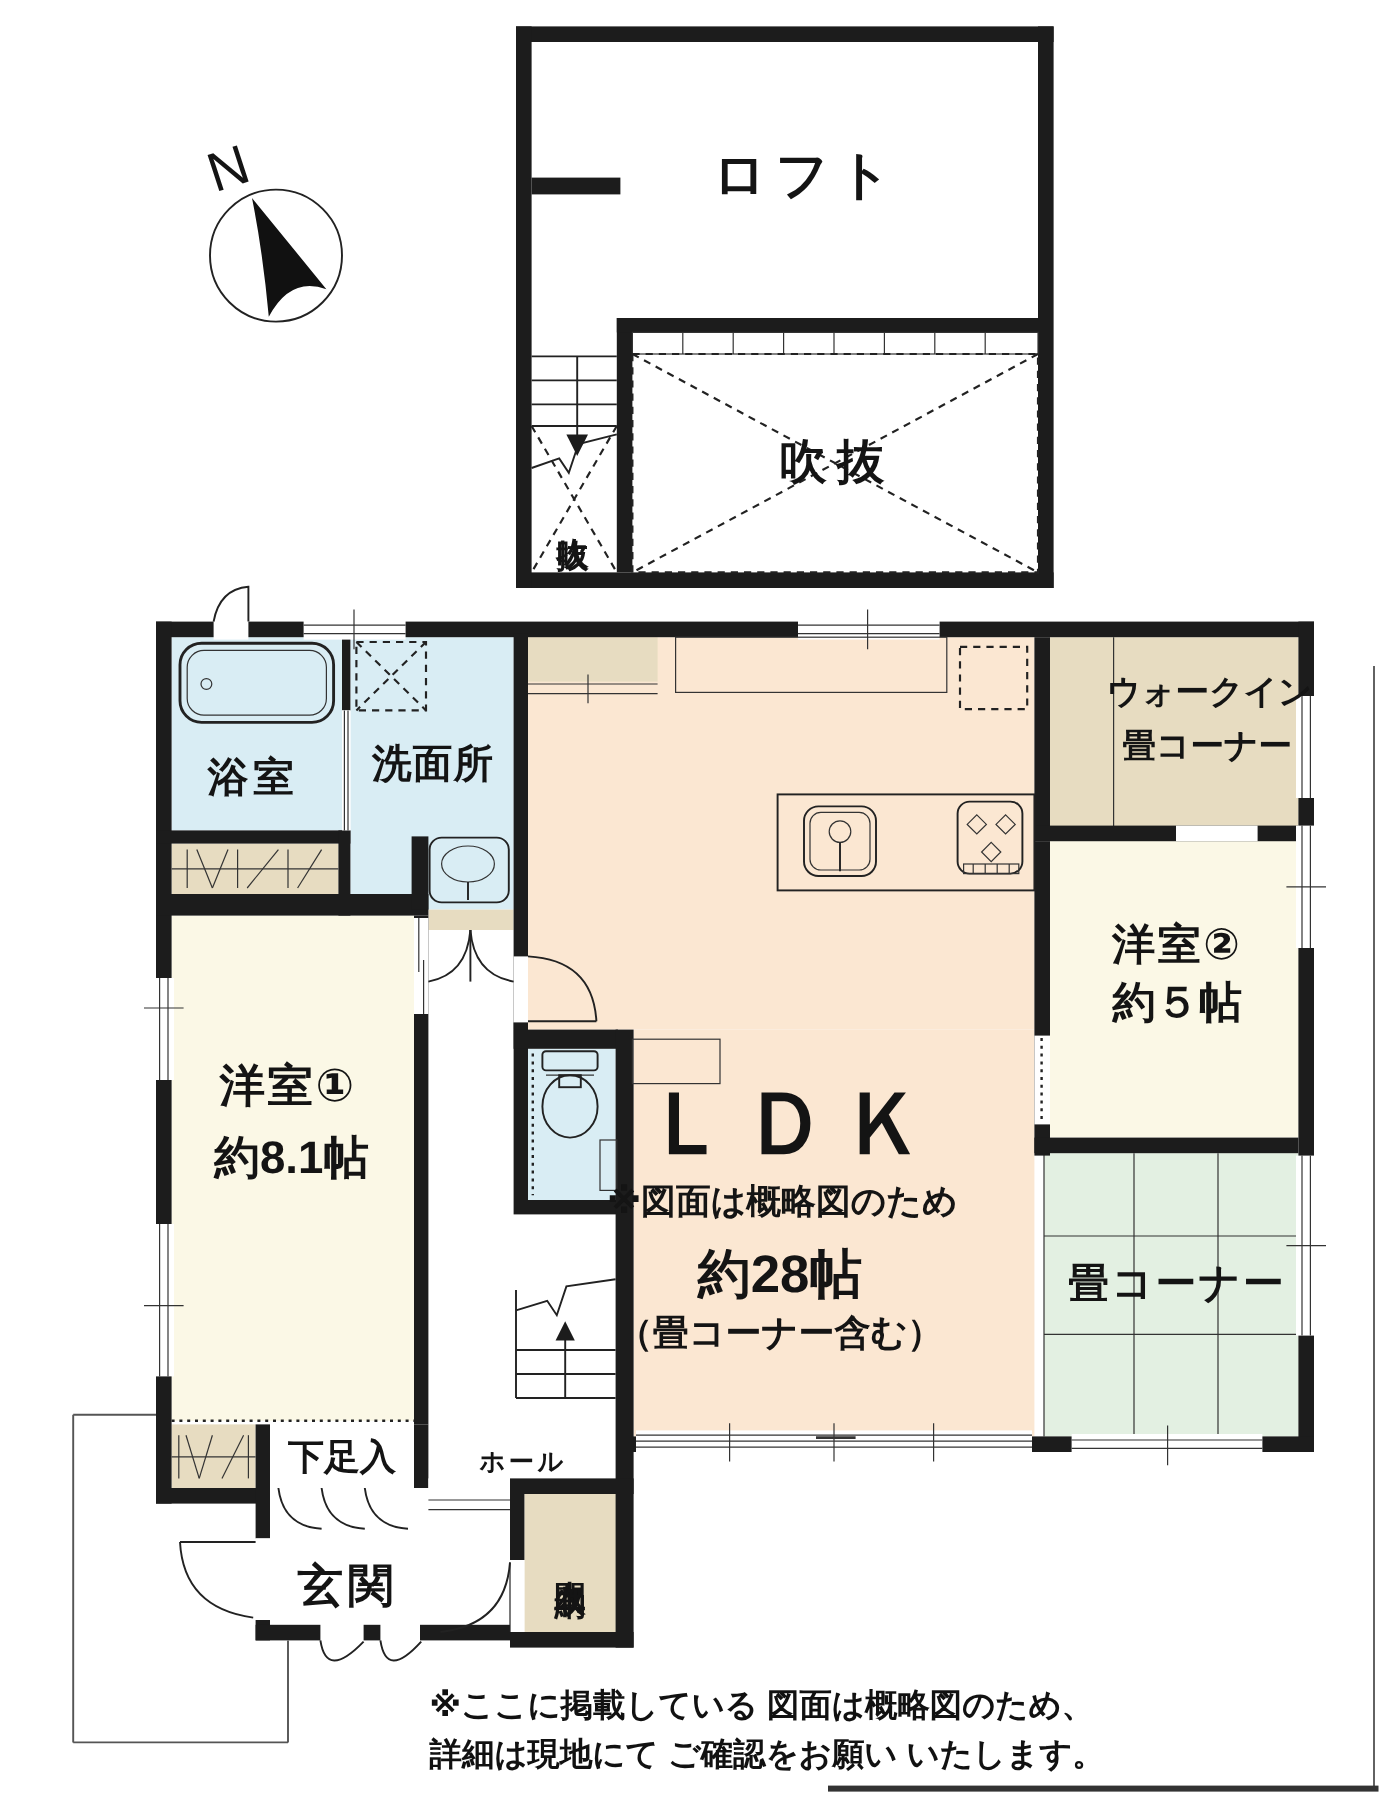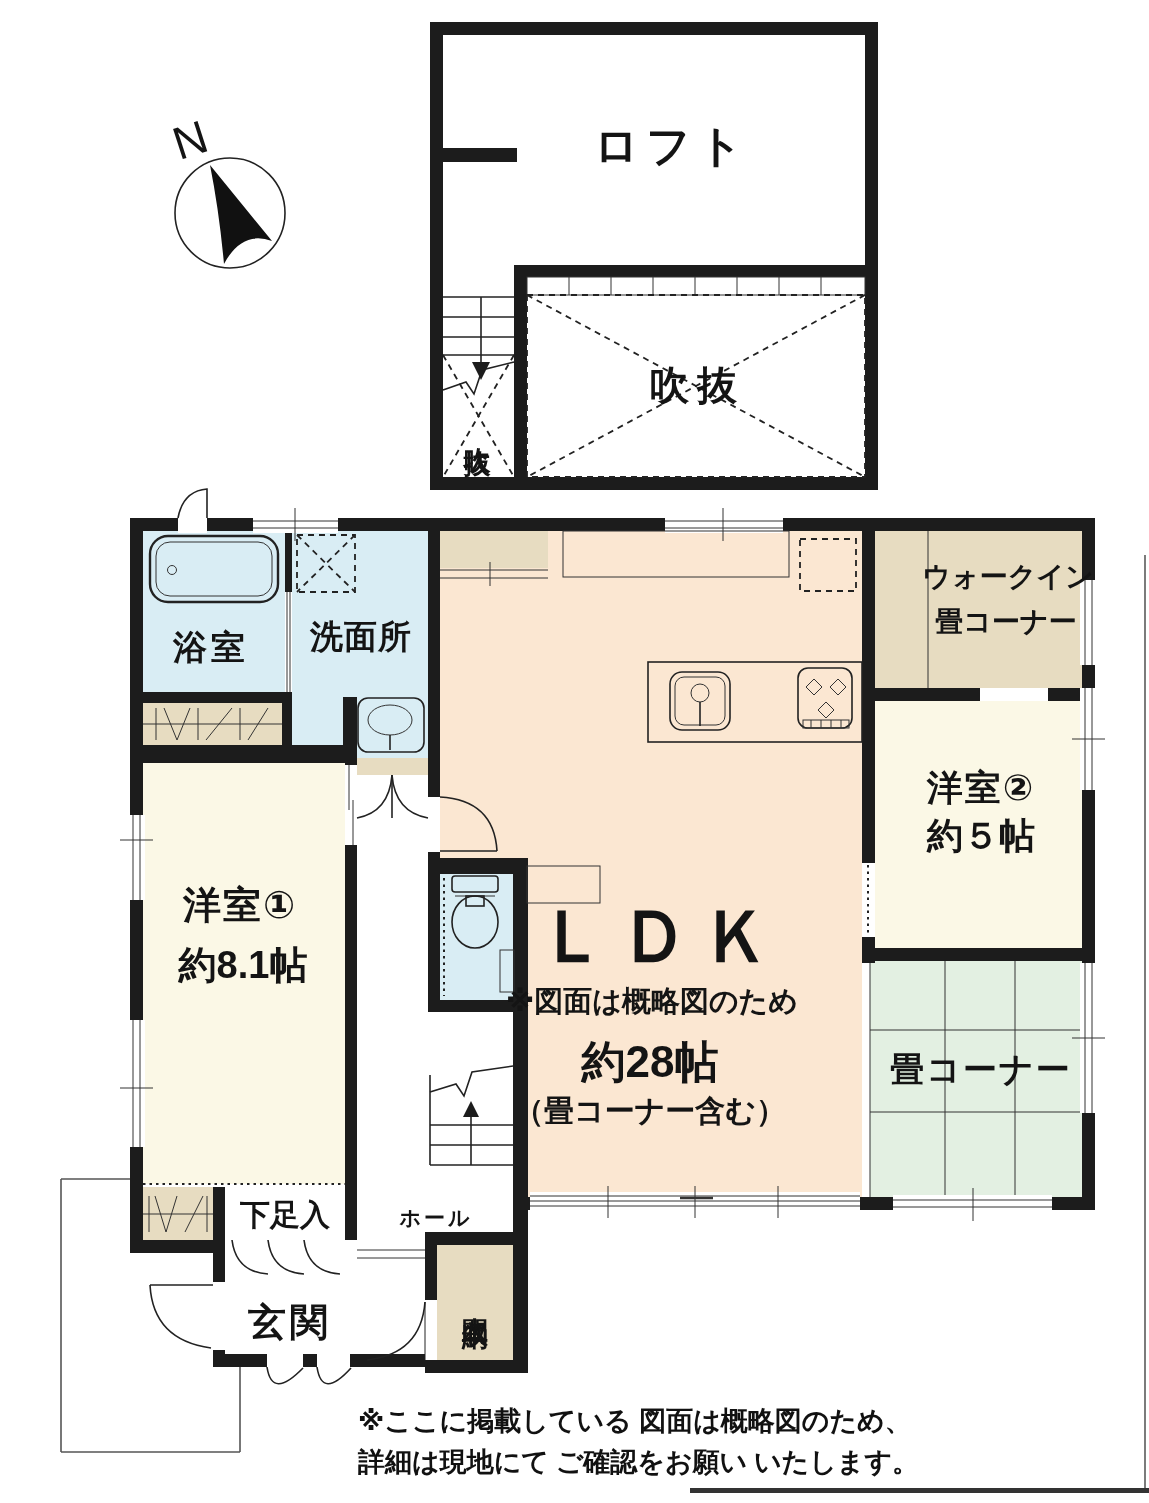--- a/index.html
+++ b/index.html
@@ -334,15 +334,15 @@
 <div class="lbl" style="left:650px;top:1111px;font-size:30px;">（畳コーナー含む）</div>
 
 <div class="lbl" style="left:981px;top:1070px;font-size:34px;letter-spacing:2px;">畳コーナー</div>
 
 <div class="lbl" style="left:436px;top:1196px;font-size:21px;letter-spacing:3px;margin-top:22px;">ホール</div>
 <div class="lbl" style="left:285px;top:1215px;font-size:30px;">下足入</div>
 <div class="lbl" style="left:290px;top:1322px;font-size:38px;letter-spacing:4px;text-align:center;">玄関</div>
 <div class="lbl v" style="left:476px;top:1301px;font-size:26px;">土間収納</div>
 
 <div class="disc" style="left:358px;top:1403px;">※ここに掲載している 図面は概略図のため、</div>
-<div class="disc" style="left:358px;top:1444px;font-family:Liberation Serif, serif;">詳細は現地にて ご確認をお願い いたします。</div>
+<div class="disc" style="left:358px;top:1444px;">詳細は現地にて ご確認をお願い いたします。</div>
 
 </div>
 
 </body></html>

